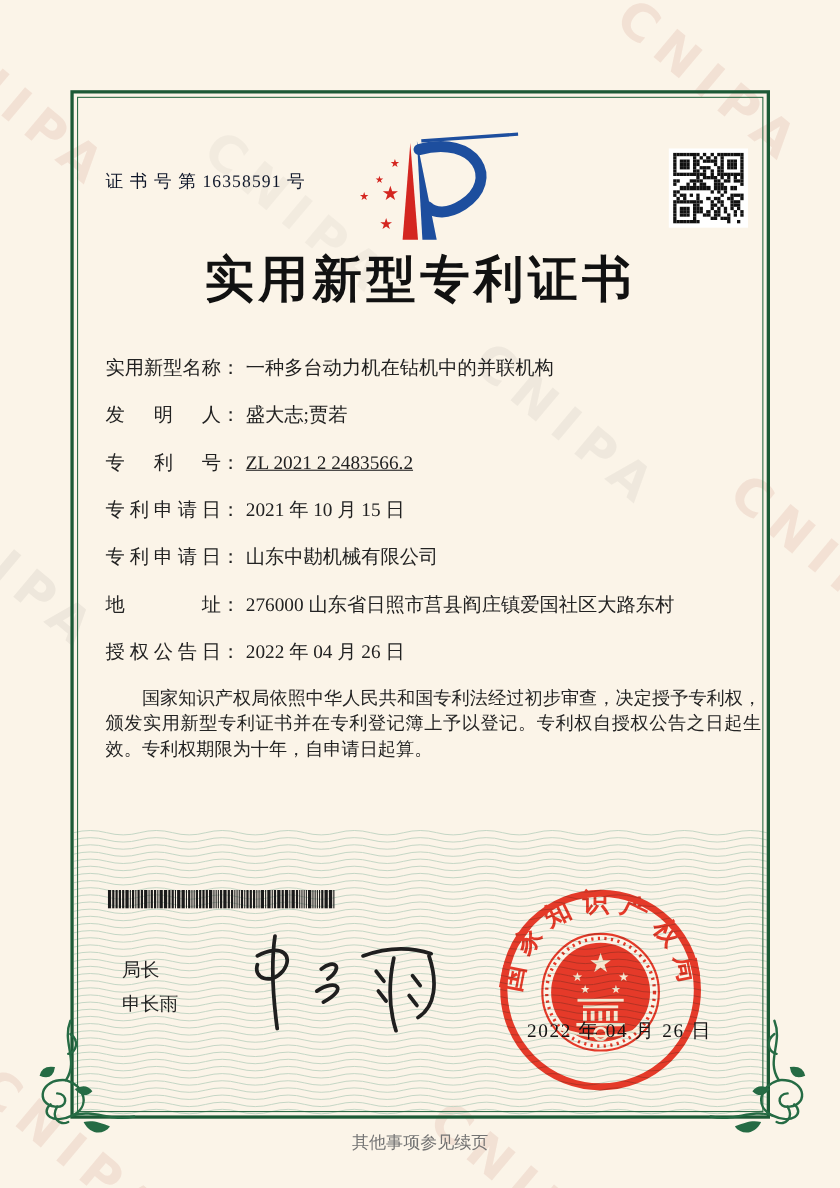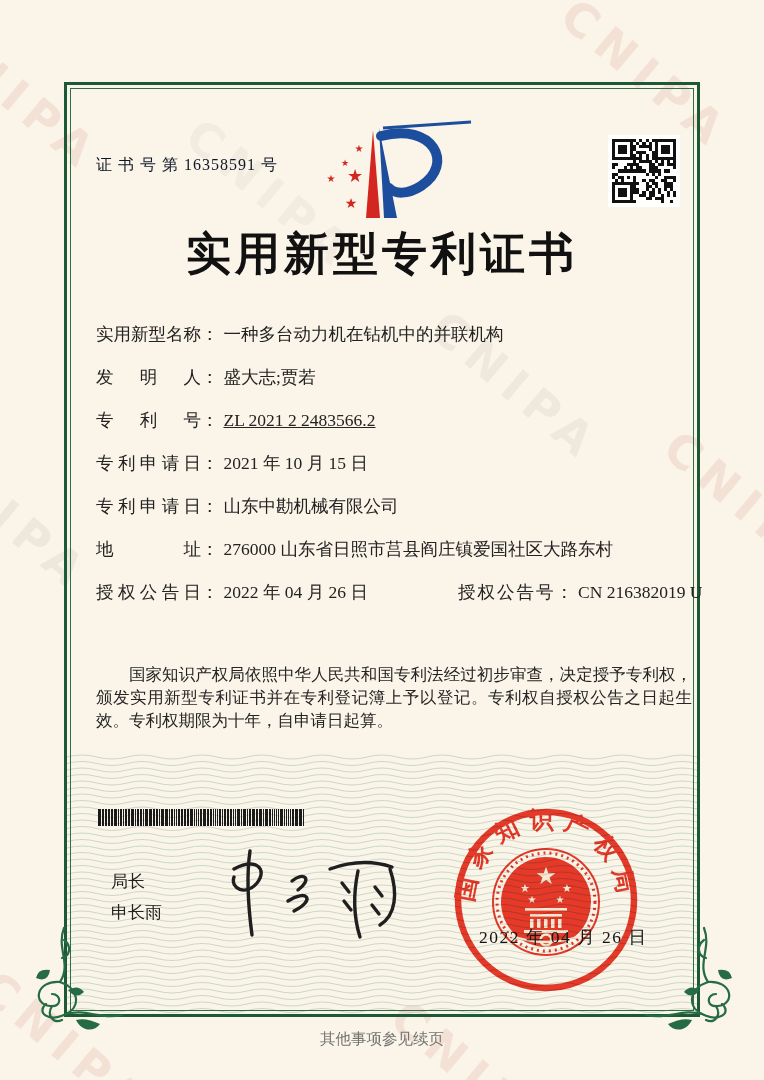--- a/index.html
+++ b/index.html
@@ -52,21 +52,21 @@
 
   .fields{position:absolute;left:96px;top:322px;width:592px;font-size:17.5px;}
   .frow{position:absolute;left:0;height:24px;white-space:nowrap;}
   .flabel{display:inline-block;width:105px;text-align:justify;text-align-last:justify;}
   .fcolon{display:inline-block;margin-right:5px;}
   .pair2{position:absolute;left:362px;top:0;}
   .pair2 .flabel2{letter-spacing:2px;}
 
   .paras{
     position:absolute;left:96px;top:623px;width:596px;
-    font-size:16.5px;line-height:23px;text-align:justify;color:#242424;margin-top:40px;
+    font-size:16.5px;line-height:23px;text-align:justify;color:#242424;
   }
   .paras p{margin:0;text-indent:2em;}
 
   .barcode{position:absolute;left:98px;top:809px;width:212px;height:17px;font-size:0;white-space:nowrap;overflow:hidden;}
   .barcode i{display:inline-block;height:100%;background:#1a1a1a;}
 
   .sig-title{position:absolute;left:111px;top:870px;font-size:17px;font-family:"DejaVu Sans",sans-serif;}
   .sig-name{position:absolute;left:111px;top:901px;font-size:17px;font-family:"DejaVu Sans",sans-serif;}
   .signature{position:absolute;left:222px;top:843px;}
 
@@ -649,23 +649,20 @@
       <span class="flabel">专利申请日</span><span class="fcolon">：</span><span class="fvalue">2021 年 10 月 15 日</span>
     </div>
     <div class="frow" style="top:172px;">
       <span class="flabel">专利申请日</span><span class="fcolon">：</span><span class="fvalue">山东中勘机械有限公司</span>
     </div>
     <div class="frow" style="top:215px;">
       <span class="flabel">地址</span><span class="fcolon">：</span><span class="fvalue">276000 山东省日照市莒县阎庄镇爱国社区大路东村</span>
     </div>
     <div class="frow" style="top:258px;">
       <span class="flabel">授权公告日</span><span class="fcolon">：</span><span class="fvalue">2022 年 04 月 26 日</span>
-      <span class="pair2">
-        <span class="flabel2">授权公告号</span><span class="fcolon">：</span><span class="fvalue">CN 216382019 U</span>
-      </span>
     </div>
   </div>
 
   <div class="paras">
     <p>国家知识产权局依照中华人民共和国专利法经过初步审查，决定授予专利权，颁发实用新型专利证书并在专利登记簿上予以登记。专利权自授权公告之日起生效。专利权期限为十年，自申请日起算。</p>
   </div>
 
   <div class="barcode"><i style="width: 3px; margin-right: 1px;"></i><i style="width: 2px; margin-right: 1px;"></i><i style="width: 2px; margin-right: 1px;"></i><i style="width: 2px; margin-right: 1px;"></i><i style="width: 2px; margin-right: 1px;"></i><i style="width: 3px; margin-right: 1px;"></i><i style="width: 1px; margin-right: 1px;"></i><i style="width: 2px; margin-right: 1px;"></i><i style="width: 1px; margin-right: 1px;"></i><i style="width: 2px; margin-right: 1px;"></i><i style="width: 2px; margin-right: 1px;"></i><i style="width: 3px; margin-right: 1px;"></i><i style="width: 1px; margin-right: 1px;"></i><i style="width: 2px; margin-right: 1px;"></i><i style="width: 2px; margin-right: 1px;"></i><i style="width: 1px; margin-right: 1px;"></i><i style="width: 3px; margin-right: 1px;"></i><i style="width: 3px; margin-right: 1px;"></i><i style="width: 2px; margin-right: 1px;"></i><i style="width: 2px; margin-right: 1px;"></i><i style="width: 1px; margin-right: 1px;"></i><i style="width: 3px; margin-right: 1px;"></i><i style="width: 3px; margin-right: 1px;"></i><i style="width: 1px; margin-right: 1px;"></i><i style="width: 2px; margin-right: 1px;"></i><i style="width: 1px; margin-right: 1px;"></i><i style="width: 1px; margin-right: 1px;"></i><i style="width: 2px; margin-right: 1px;"></i><i style="width: 2px; margin-right: 1px;"></i><i style="width: 2px; margin-right: 1px;"></i><i style="width: 2px; margin-right: 1px;"></i><i style="width: 3px; margin-right: 1px;"></i><i style="width: 1px; margin-right: 1px;"></i><i style="width: 1px; margin-right: 1px;"></i><i style="width: 1px; margin-right: 1px;"></i><i style="width: 2px; margin-right: 1px;"></i><i style="width: 3px; margin-right: 1px;"></i><i style="width: 2px; margin-right: 1px;"></i><i style="width: 2px; margin-right: 1px;"></i><i style="width: 1px; margin-right: 1px;"></i><i style="width: 1px; margin-right: 1px;"></i><i style="width: 1px; margin-right: 1px;"></i><i style="width: 2px; margin-right: 1px;"></i><i style="width: 1px; margin-right: 1px;"></i><i style="width: 2px; margin-right: 1px;"></i><i style="width: 2px; margin-right: 1px;"></i><i style="width: 2px; margin-right: 1px;"></i><i style="width: 1px; margin-right: 1px;"></i><i style="width: 1px; margin-right: 1px;"></i><i style="width: 3px; margin-right: 1px;"></i><i style="width: 1px; margin-right: 1px;"></i><i style="width: 3px; margin-right: 1px;"></i><i style="width: 1px; margin-right: 1px;"></i><i style="width: 2px; margin-right: 1px;"></i><i style="width: 3px; margin-right: 1px;"></i><i style="width: 2px; margin-right: 1px;"></i><i style="width: 3px; margin-right: 1px;"></i><i style="width: 1px; margin-right: 1px;"></i><i style="width: 3px; margin-right: 1px;"></i><i style="width: 2px; margin-right: 1px;"></i><i style="width: 1px; margin-right: 1px;"></i><i style="width: 1px; margin-right: 1px;"></i><i style="width: 1px; margin-right: 1px;"></i><i style="width: 1px; margin-right: 1px;"></i><i style="width: 3px; margin-right: 1px;"></i><i style="width: 1px; margin-right: 1px;"></i><i style="width: 1px; margin-right: 1px;"></i><i style="width: 1px; margin-right: 1px;"></i><i style="width: 1px; margin-right: 1px;"></i><i style="width: 2px; margin-right: 1px;"></i><i style="width: 3px; margin-right: 1px;"></i><i style="width: 3px; margin-right: 1px;"></i><i style="width: 1px; margin-right: 1px;"></i></div>
 
   <div class="sig-title">局长</div>

